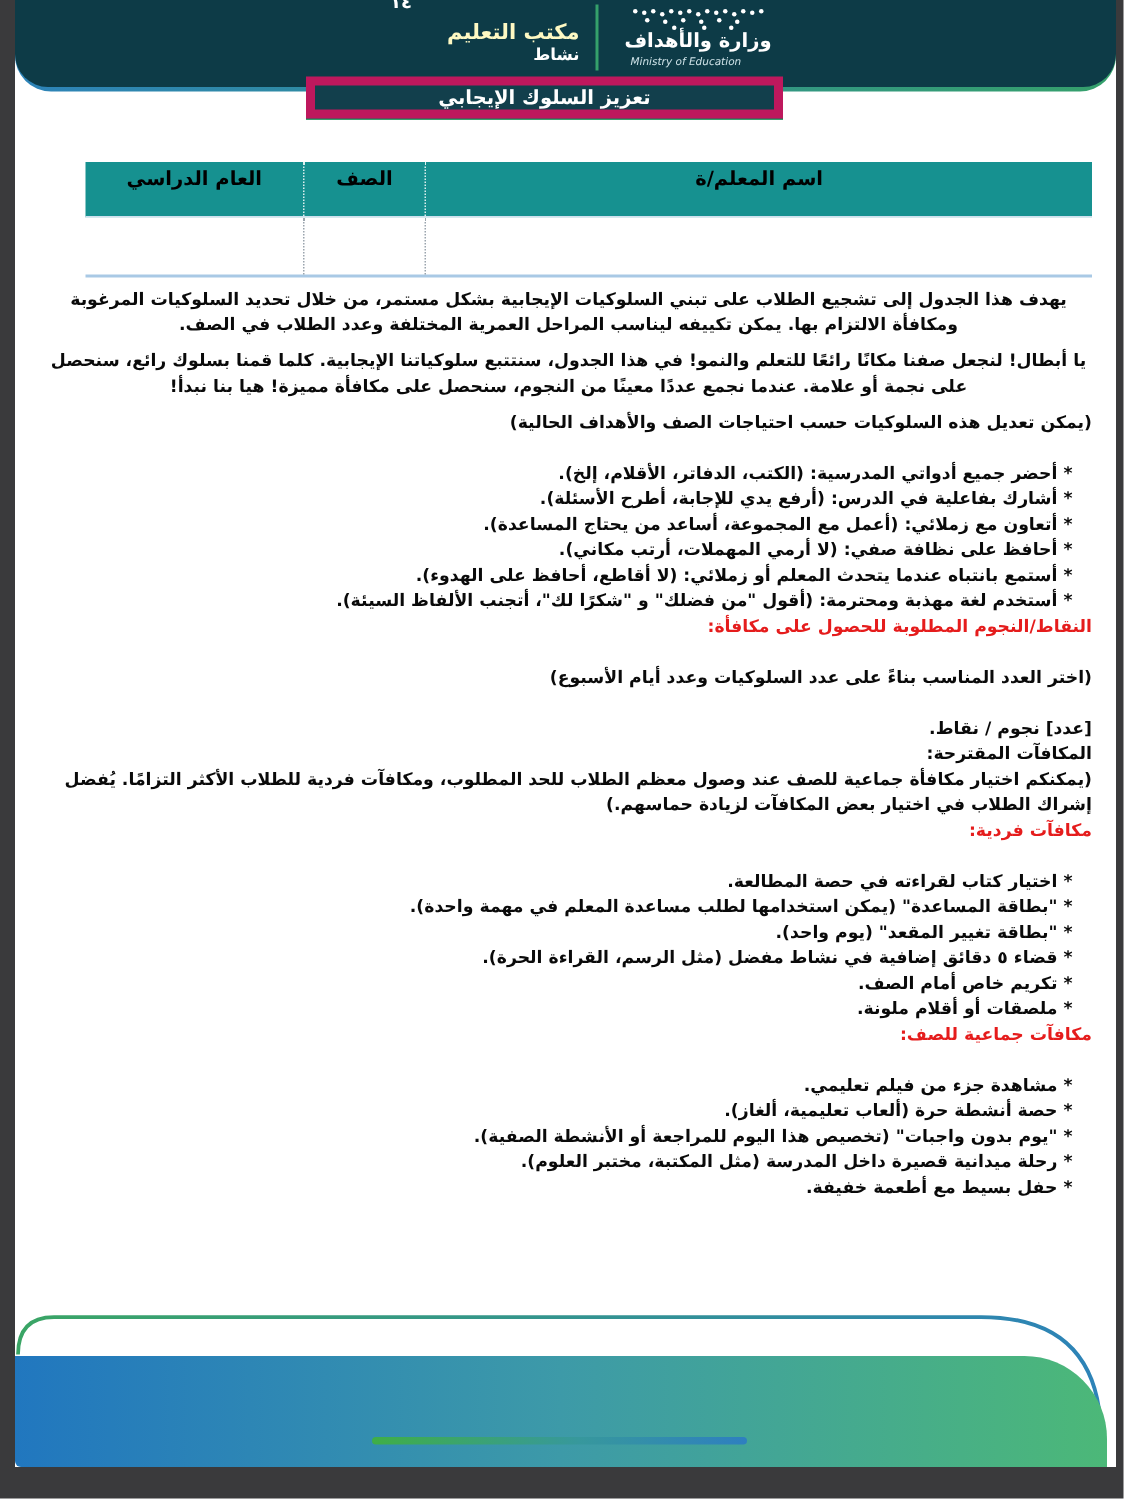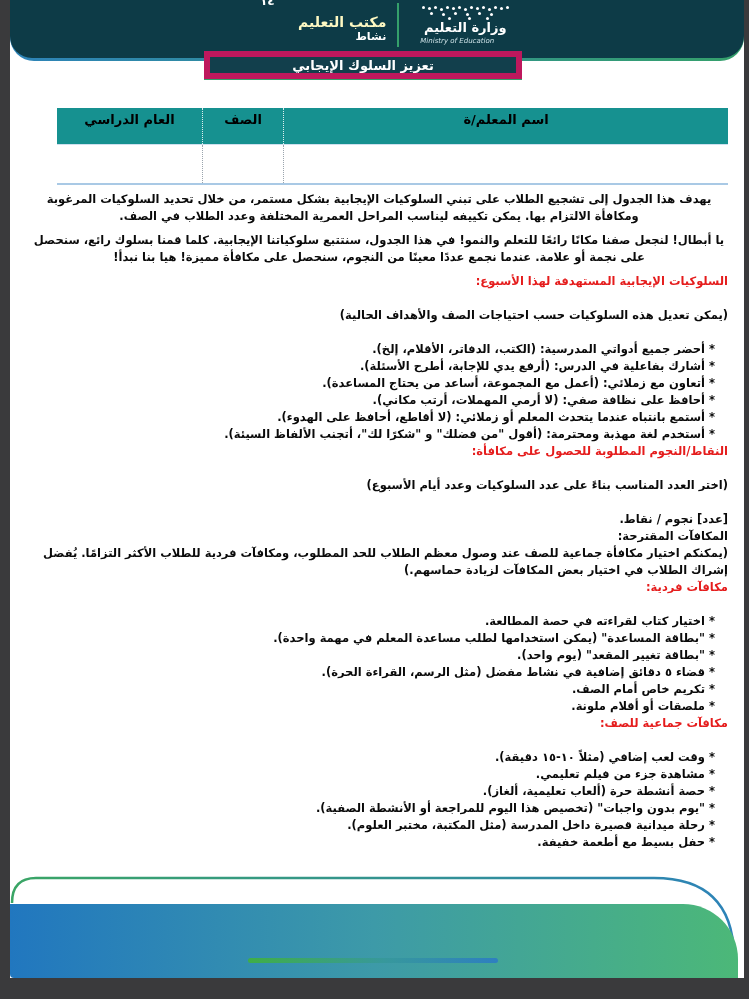--- a/index.html
+++ b/index.html
@@ -111,21 +111,21 @@
       <div class="logo-cluster">
         <div class="office-block">
           <div class="office-label">مكتب التعليم</div>
           <div class="school-label">نشاط</div>
         </div>
         <div class="logo-divider"></div>
         <div class="ministry-block">
           <div class="dots-wrap">
               <span class="dot"></span>
             </div>
-          <div class="ministry-ar">وزارة التعليم</div>
+          <div class="ministry-ar">وزارة والأهداف</div>
           <div class="ministry-en">Ministry of Education</div>
         </div>
       </div>
     </div>
   </div>
 
   <div class="title-box">
     <span>تعزيز السلوك الإيجابي</span>
   </div>
 
@@ -139,21 +139,20 @@
       <div class="cell c-teacher"></div>
       <div class="cell c-class"></div>
       <div class="cell c-year"></div>
     </div>
   </div>
 
   <div class="content">
     <p class="p-center">يهدف هذا الجدول إلى تشجيع الطلاب على تبني السلوكيات الإيجابية بشكل مستمر، من خلال تحديد السلوكيات المرغوبة ومكافأة الالتزام بها. يمكن تكييفه ليناسب المراحل العمرية المختلفة وعدد الطلاب في الصف.</p>
     <p class="p-center">يا أبطال! لنجعل صفنا مكانًا رائعًا للتعلم والنمو! في هذا الجدول، سنتتبع سلوكياتنا الإيجابية. كلما قمنا بسلوك رائع، سنحصل على نجمة أو علامة. عندما نجمع عددًا معينًا من النجوم، سنحصل على مكافأة مميزة! هيا بنا نبدأ!</p>
 
-    <div class="red-heading">السلوكيات الإيجابية المستهدفة لهذا الأسبوع:</div>
     <div class="note">(يمكن تعديل هذه السلوكيات حسب احتياجات الصف والأهداف الحالية)</div>
     <div class="list">
       <div>* أحضر جميع أدواتي المدرسية: (الكتب، الدفاتر، الأقلام، إلخ).</div>
       <div>* أشارك بفاعلية في الدرس: (أرفع يدي للإجابة، أطرح الأسئلة).</div>
       <div>* أتعاون مع زملائي: (أعمل مع المجموعة، أساعد من يحتاج المساعدة).</div>
       <div>* أحافظ على نظافة صفي: (لا أرمي المهملات، أرتب مكاني).</div>
       <div>* أستمع بانتباه عندما يتحدث المعلم أو زملائي: (لا أقاطع، أحافظ على الهدوء).</div>
       <div>* أستخدم لغة مهذبة ومحترمة: (أقول "من فضلك" و "شكرًا لك"، أتجنب الألفاظ السيئة).</div>
     </div>
 
@@ -168,21 +167,20 @@
       <div>* اختيار كتاب لقراءته في حصة المطالعة.</div>
       <div>* "بطاقة المساعدة" (يمكن استخدامها لطلب مساعدة المعلم في مهمة واحدة).</div>
       <div>* "بطاقة تغيير المقعد" (يوم واحد).</div>
       <div>* قضاء ٥ دقائق إضافية في نشاط مفضل (مثل الرسم، القراءة الحرة).</div>
       <div>* تكريم خاص أمام الصف.</div>
       <div>* ملصقات أو أقلام ملونة.</div>
     </div>
 
     <div class="red-heading mt0">مكافآت جماعية للصف:</div>
     <div class="list">
-      <div>* وقت لعب إضافي (مثلاً ١٠-١٥ دقيقة).</div>
       <div>* مشاهدة جزء من فيلم تعليمي.</div>
       <div>* حصة أنشطة حرة (ألعاب تعليمية، ألغاز).</div>
       <div>* "يوم بدون واجبات" (تخصيص هذا اليوم للمراجعة أو الأنشطة الصفية).</div>
       <div>* رحلة ميدانية قصيرة داخل المدرسة (مثل المكتبة، مختبر العلوم).</div>
       <div>* حفل بسيط مع أطعمة خفيفة.</div>
     </div>
   </div>
 
   <svg class="outline-svg" width="734" height="103" viewBox="0 0 734 103">
     <defs>

